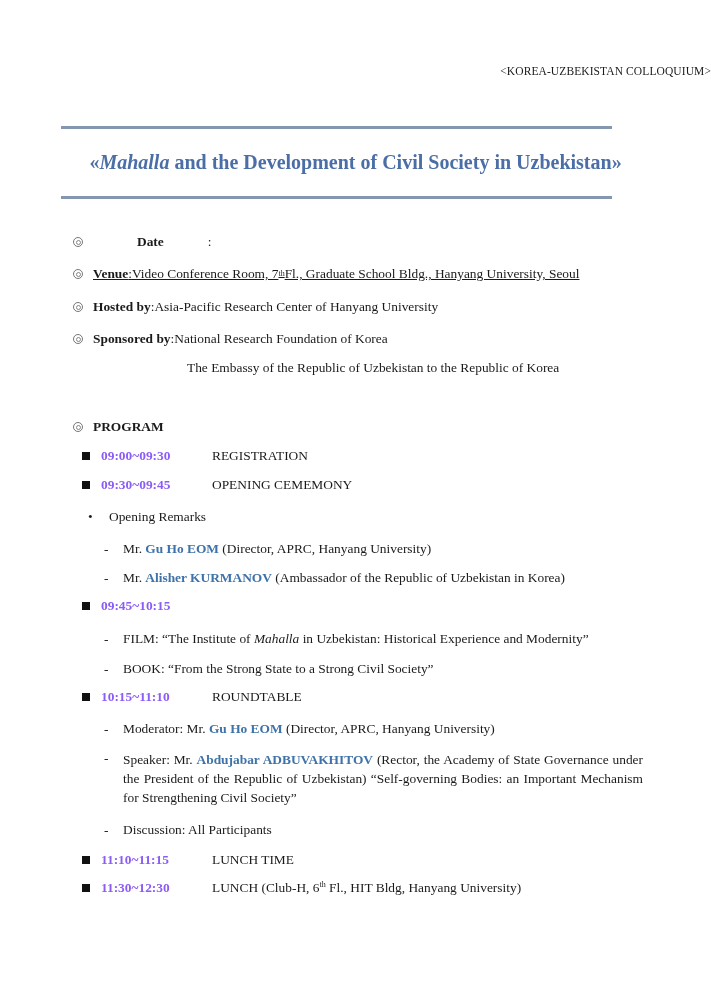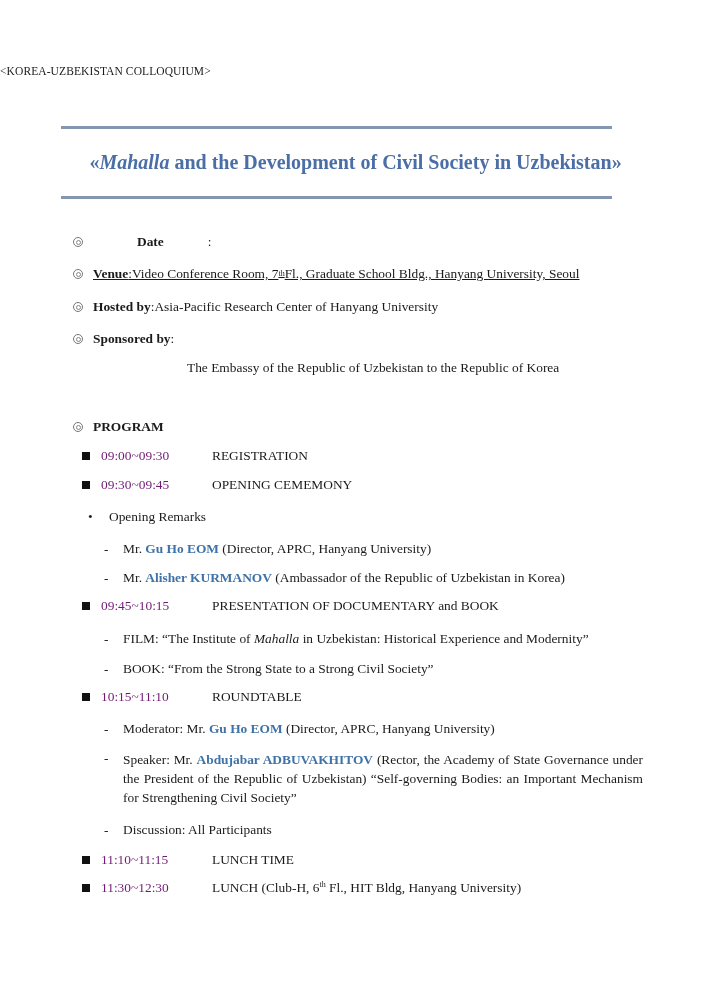--- a/index.html
+++ b/index.html
@@ -4,21 +4,21 @@
 <style>
   html, body { margin: 0; padding: 0; background: #ffffff; }
   body {
     width: 711px; height: 1006px; position: relative; overflow: hidden;
     font-family: "Liberation Serif", "DejaVu Serif", serif;
     color: #1a1a1a;
     font-size: 13.4px;
   }
   .abs { position: absolute; white-space: nowrap; }
   .header {
-    top: 65px; left: 0; width: 711px; text-align: left; font-size: 11.5px; letter-spacing: 0.1px;
+    top: 65px; left: 0; width: 711px; text-align: right; font-size: 11.5px; letter-spacing: 0.1px;
   }
   .rule {
     position: absolute; left: 61px; width: 551px; height: 3px; background: #8496b0;
   }
   .title {
     top: 151px; left: 0; width: 711px; text-align: center;
     font-size: 20px; font-weight: bold; color: #4a6ea5;
   }
   .title i { font-weight: bold; }
   .ring {
@@ -30,21 +30,21 @@
     content: ""; position: absolute; left: 1.5px; top: 1.5px; width: 5px; height: 5px;
     border-radius: 50%; border: 1px solid #888; box-sizing: border-box;
   }
   .info-row { left: 73px; display: flex; align-items: center; }
   .info-row .ring { margin-right: 10px; }
   b { font-weight: bold; }
   sup { font-size: 8px; vertical-align: super; line-height: 0; }
   .sq {
     display: inline-block; width: 8px; height: 8px; background: #111;
   }
-  .time { color: #701a75; font-weight: normal; }
+  .time { color: #8b5cf6; font-weight: bold; }
   .name { color: #3e72a8; font-weight: bold; }
   .prog-row { left: 82px; display: flex; align-items: center; }
   .prog-row .sq { margin-right: 11px; }
   .prog-row .time { width: 111px; display: inline-block; }
   .prog-row .label { font-weight: normal; }
   .dash-row { left: 104px; display: flex; }
   .dash-row .dash { width: 19px; display: inline-block; }
   .wrap { white-space: normal; width: 520px; text-align: justify; line-height: 19px; }
 </style>
 </head>
@@ -72,20 +72,21 @@
 <div class="abs info-row" style="top:299px;">
   <span class="ring"></span>
   <b>Hosted by</b>
     <span> : </span>
     <span>Asia-Pacific Research Center of Hanyang University</span>
 </div>
 <div class="abs info-row" style="top:331px;">
   <span class="ring"></span>
   <b>Sponsored by</b>
     <span> : </span>
+    <span>National Research Foundation of Korea</span>
 </div>
 <div class="abs" style="top:360px; left:187px;">The Embassy of the Republic of Uzbekistan to the Republic of Korea</div>
 
 <div class="abs info-row" style="top:419px;">
   <span class="ring"></span>
   <b>PROGRAM</b>
 </div>
 
 <div class="abs prog-row" style="top:448px;">
   <span class="sq"></span>
@@ -105,21 +106,20 @@
   <span><span>Mr. </span><span class="name">Gu Ho EOM</span><span> (Director, APRC, Hanyang University)</span></span>
 </div>
 <div class="abs dash-row" style="top:570px;">
   <span class="dash">-</span>
   <span><span>Mr. </span><span class="name">Alisher KURMANOV</span><span> (Ambassador of the Republic of Uzbekistan in Korea)</span></span>
 </div>
 
 <div class="abs prog-row" style="top:598px;">
   <span class="sq"></span>
   <span class="time">09:45~10:15</span>
-  <span class="label">PRESENTATION OF DOCUMENTARY and BOOK</span>
 </div>
 <div class="abs dash-row" style="top:631px;">
   <span class="dash">-</span>
   <span><span>FILM: “The Institute of </span><i>Mahalla</i><span> in Uzbekistan: Historical Experience and Modernity”</span></span>
 </div>
 <div class="abs dash-row" style="top:661px;">
   <span class="dash">-</span>
   <span>BOOK: “From the Strong State to a Strong Civil Society”</span>
 </div>
 

